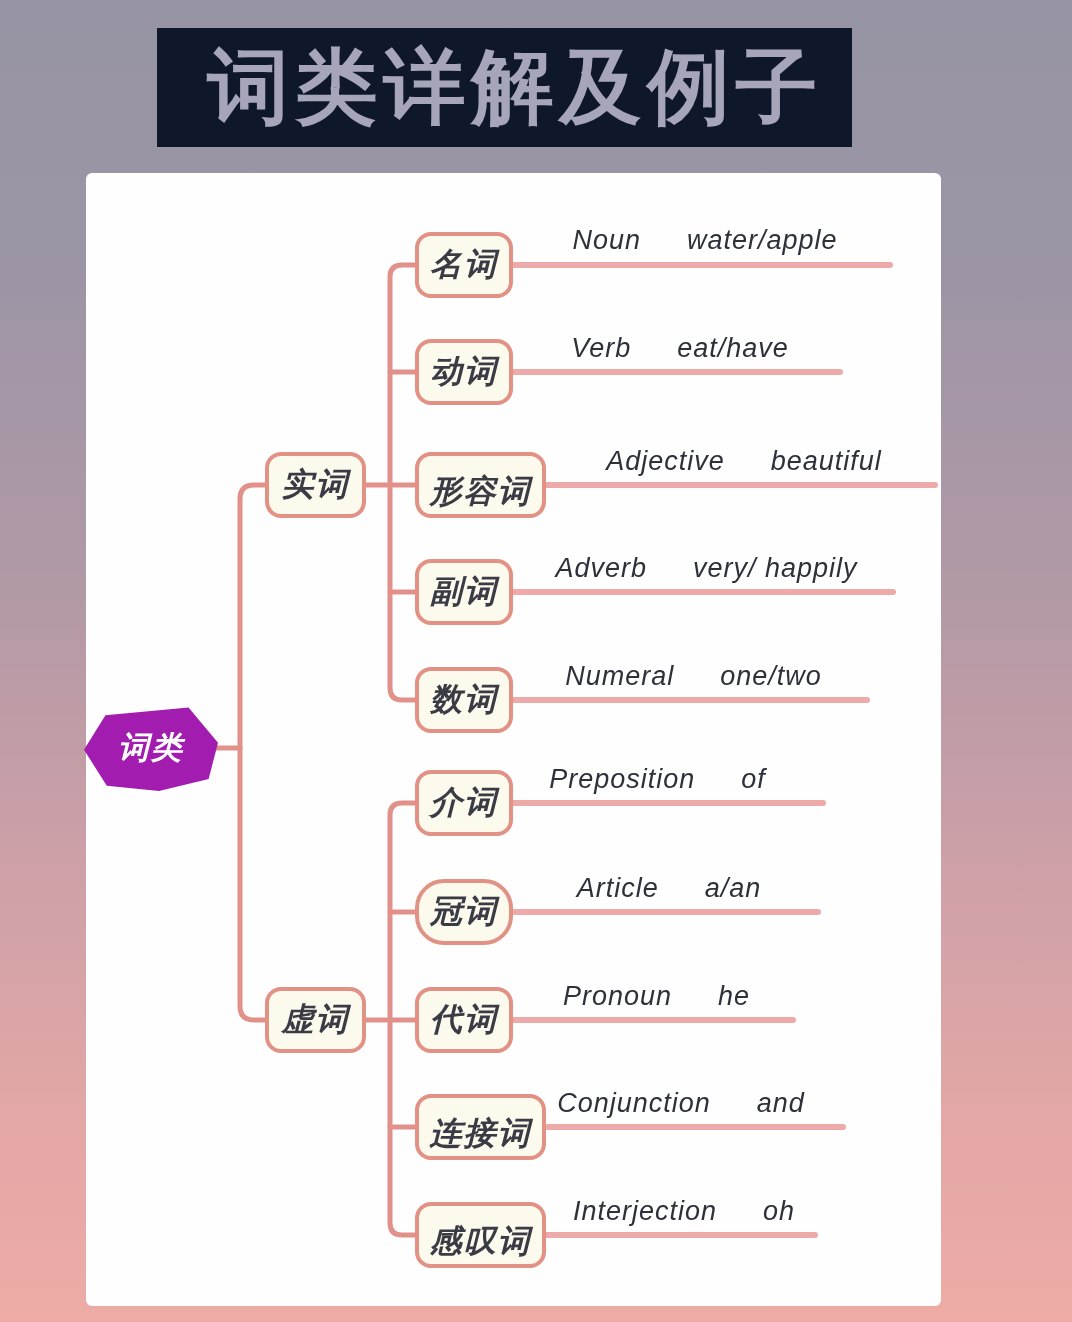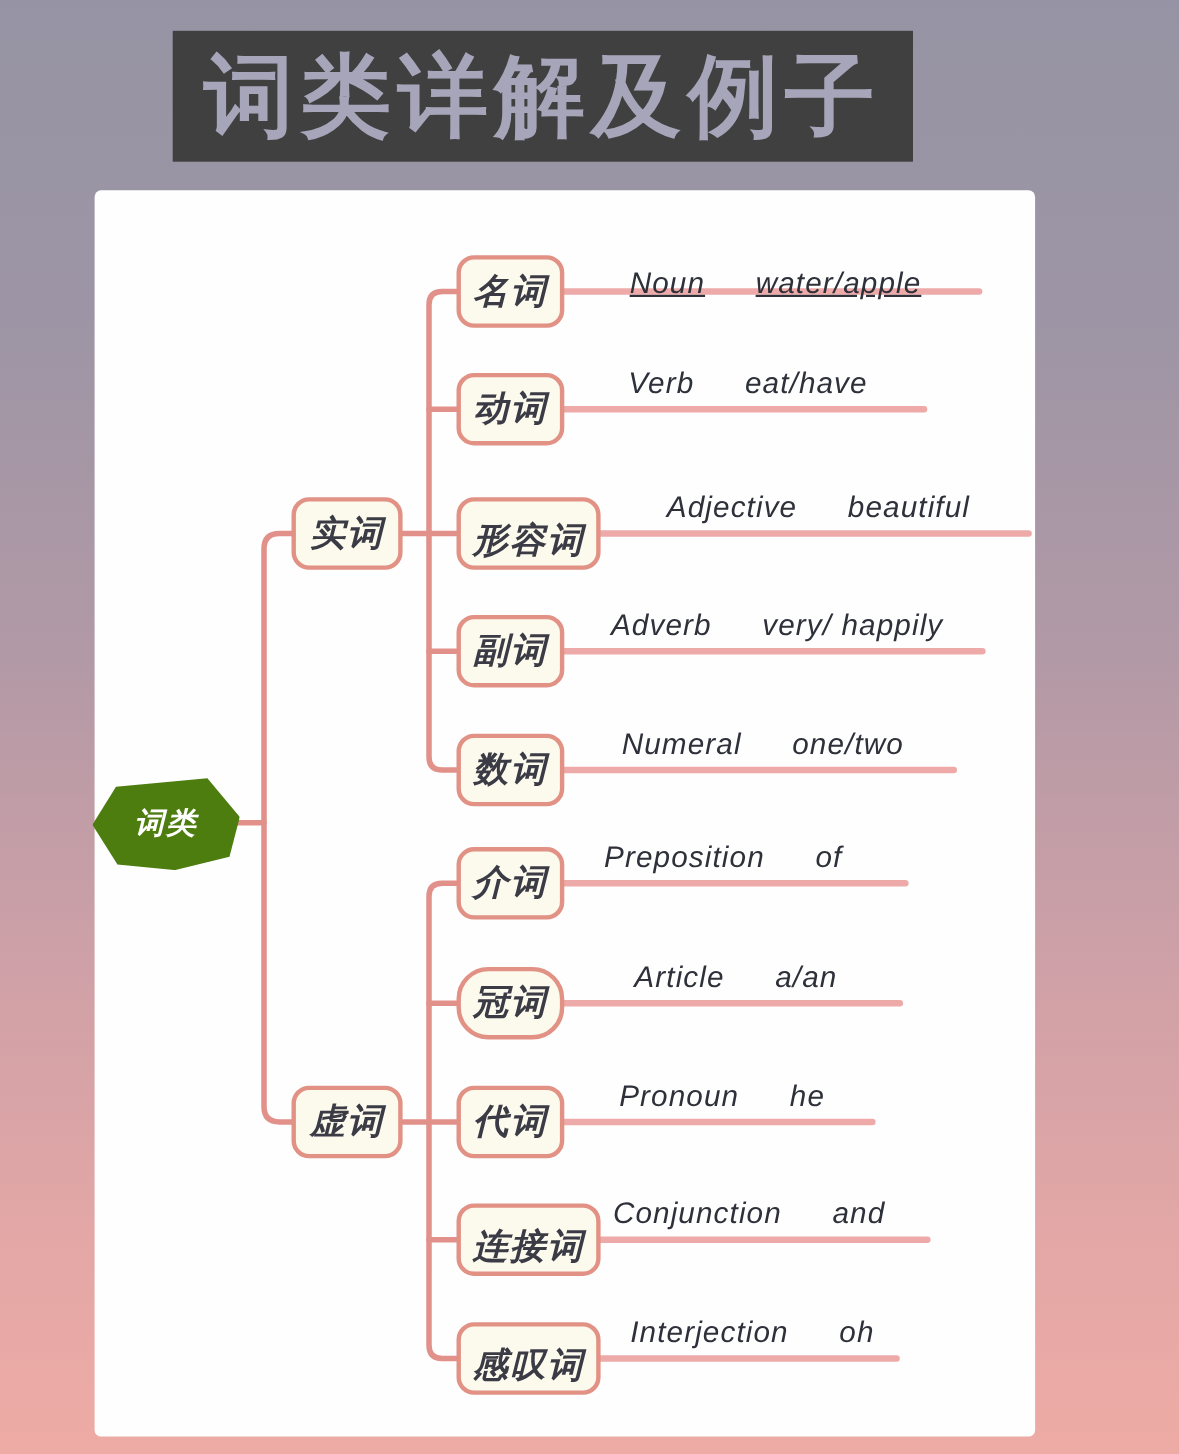--- a/index.html
+++ b/index.html
@@ -3,21 +3,21 @@
 <meta charset="utf-8">
 <style>
   html,body{margin:0;padding:0;}
   body{
     width:1072px;height:1322px;position:relative;overflow:hidden;
     font-family:"Liberation Sans",sans-serif;
     background:linear-gradient(180deg,#9694a4 0%,#9d95a5 22%,#b299a6 45%,#cda0a7 65%,#e3a7a6 85%,#eeaba5 100%);
   }
   .title-box{
     position:absolute;left:157px;top:28px;width:673px;height:119px;
-    background:#404040;display:flex;align-items:center;justify-content:center;
+    background:#0f172a;display:flex;align-items:center;justify-content:center;padding-left:22px;
   }
   .title-text{
     font-family:"DejaVu Serif","Liberation Serif",serif;
     font-size:82px;font-weight:bold;color:#a7a5b9;letter-spacing:6px;white-space:nowrap;
   }
   .card{
     position:absolute;left:86px;top:173px;width:855px;height:1133px;
     background:#fefefe;border-radius:6px;
   }
   svg.wires{position:absolute;left:0;top:0;width:1072px;height:1322px;pointer-events:none;}
@@ -26,24 +26,24 @@
     background:#fcf9ed;border:4px solid #e29185;border-radius:16px;
     display:flex;align-items:center;justify-content:center;
     color:#3b3b45;font-weight:bold;font-style:italic;font-size:32px;
     letter-spacing:2px;white-space:nowrap;
   }
   .parent-node{width:101px;height:66px;left:265px;}
   .leaf{left:415px;width:98px;height:66px;}
   .leaf.wide{width:131px;align-items:flex-end;}
   .root-node{
     position:absolute;left:84px;top:705px;width:134px;height:86px;
-    background:#4d7c0f;
+    background:#a21caf;
     clip-path:polygon(0% 52%,16% 12%,78% 3%,100% 44%,93% 86%,56% 100%,17% 94%);
     display:flex;align-items:center;justify-content:center;
-    color:#ffffff;font-weight:bold;font-style:italic;font-size:27px;letter-spacing:2px;
+    color:#ffffff;font-weight:bold;font-style:italic;font-size:31px;letter-spacing:2px;
   }
   .en-label{
     position:absolute;display:flex;justify-content:center;align-items:flex-end;
     gap:46px;color:#2e303a;font-style:italic;font-weight:500;font-size:27px;
     height:40px;white-space:nowrap;letter-spacing:1px;
   }
 </style>
 </head>
 <body>
 
@@ -118,21 +118,21 @@
 <div class="node leaf" style="top:987px;">
   <span>代词</span>
 </div>
 <div class="node leaf wide" style="top:1094px;">
   <span>连接词</span>
 </div>
 <div class="node leaf wide" style="top:1202px;">
   <span>感叹词</span>
 </div>
 
-<div class="en-label" style="left:520px;top:233px;width:370px;text-decoration:underline;">
+<div class="en-label" style="left:520px;top:216px;width:370px;">
   <span>Noun</span>
   <span>water/apple</span>
 </div>
 <div class="en-label" style="left:520px;top:324px;width:320px;">
   <span>Verb</span>
   <span>eat/have</span>
 </div>
 <div class="en-label" style="left:553px;top:437px;width:382px;">
   <span>Adjective</span>
   <span>beautiful</span>

